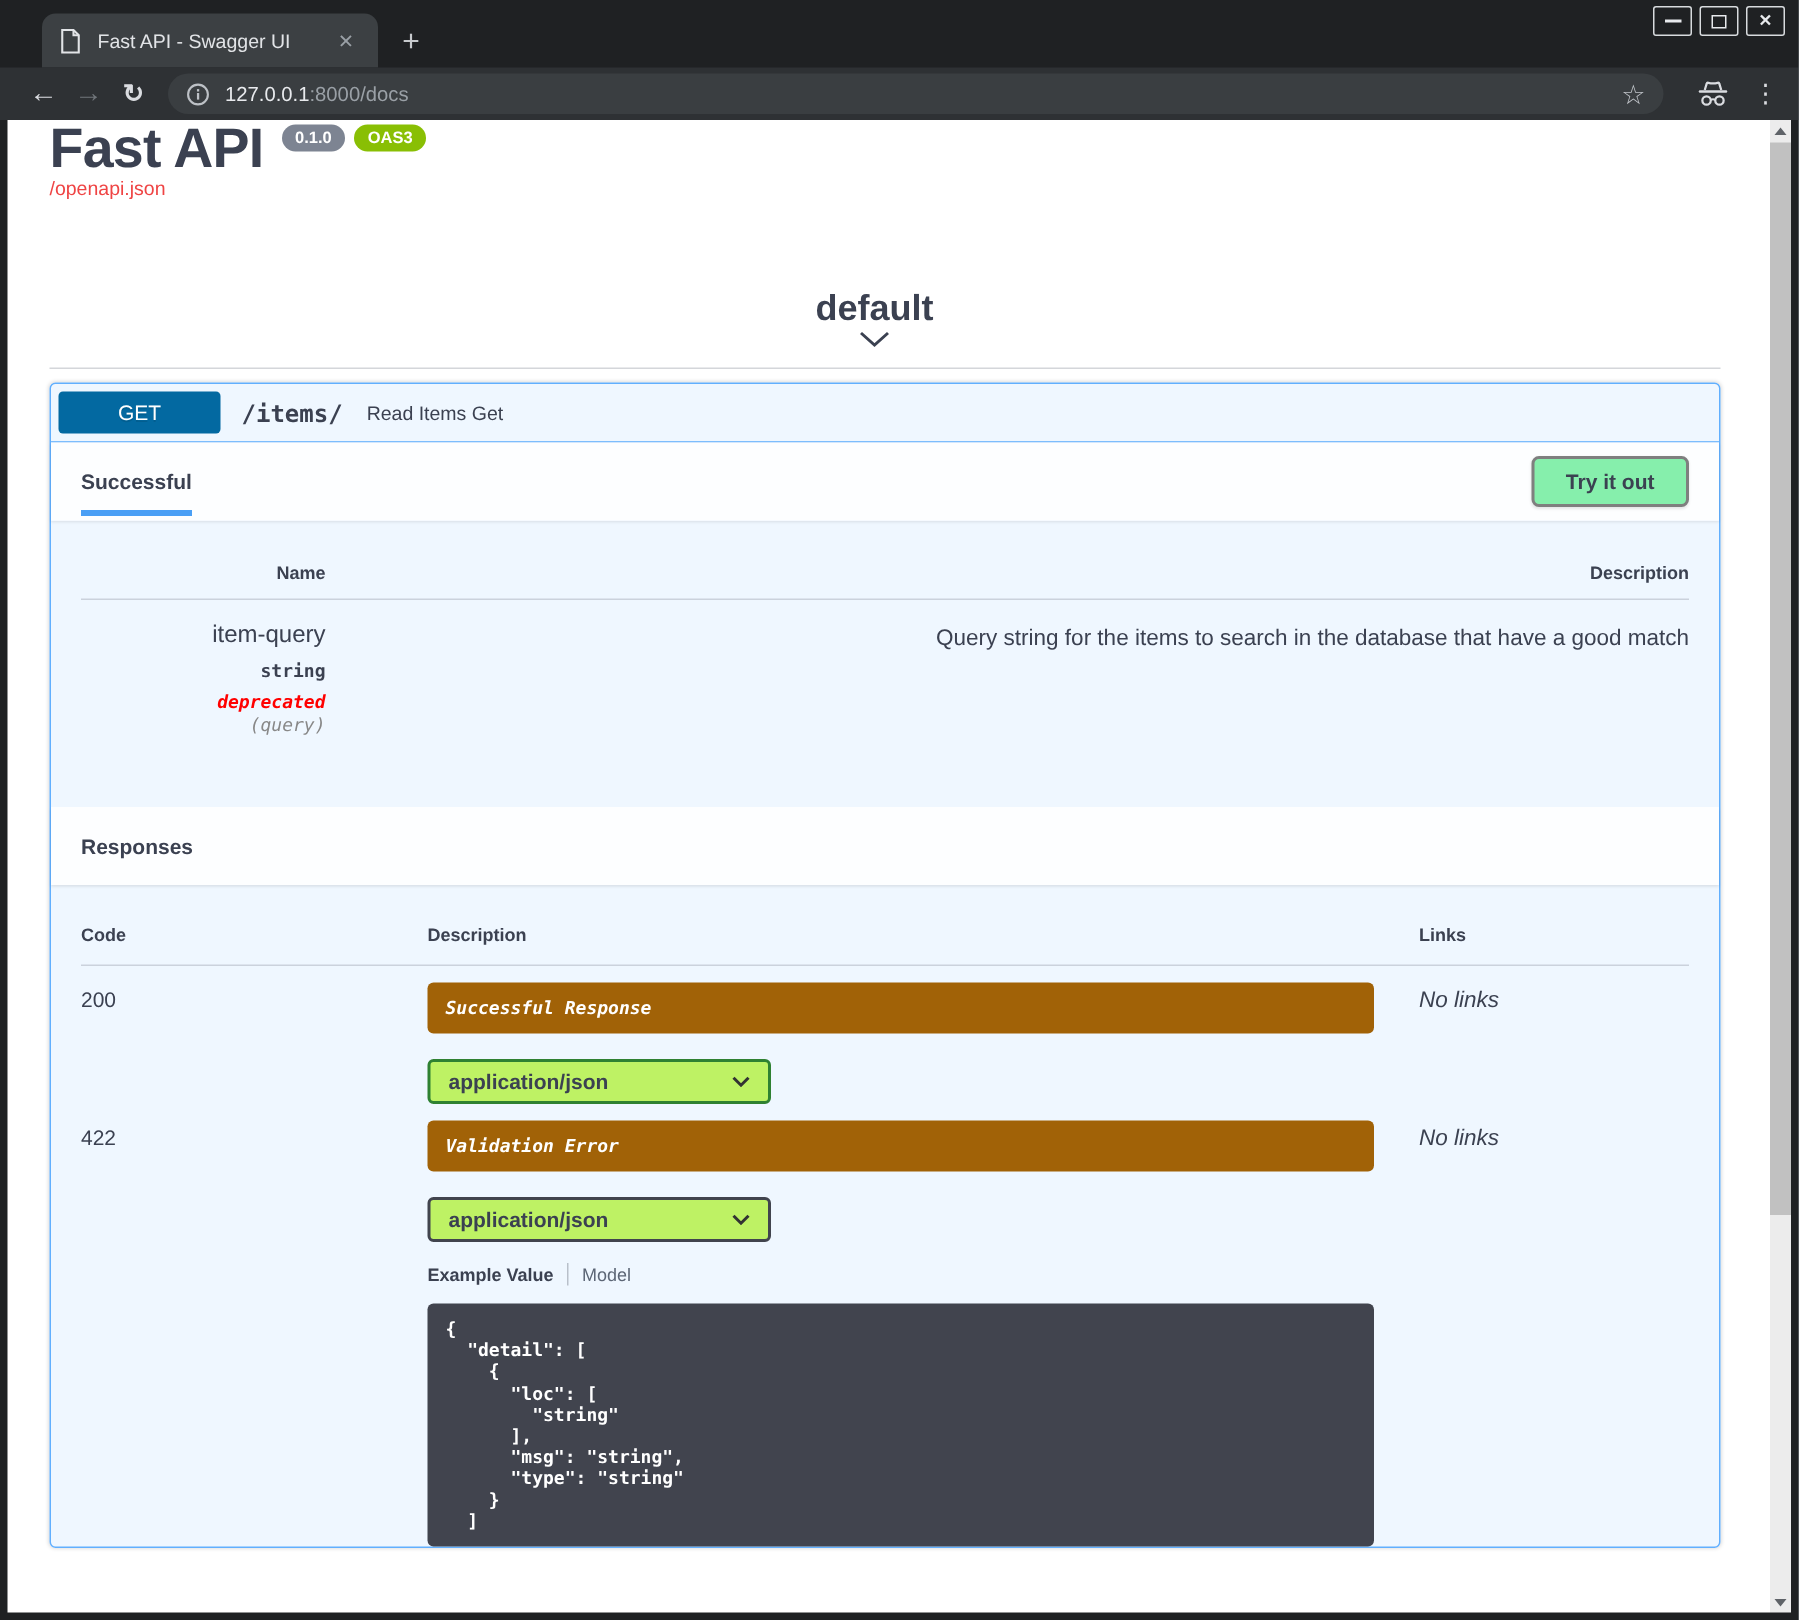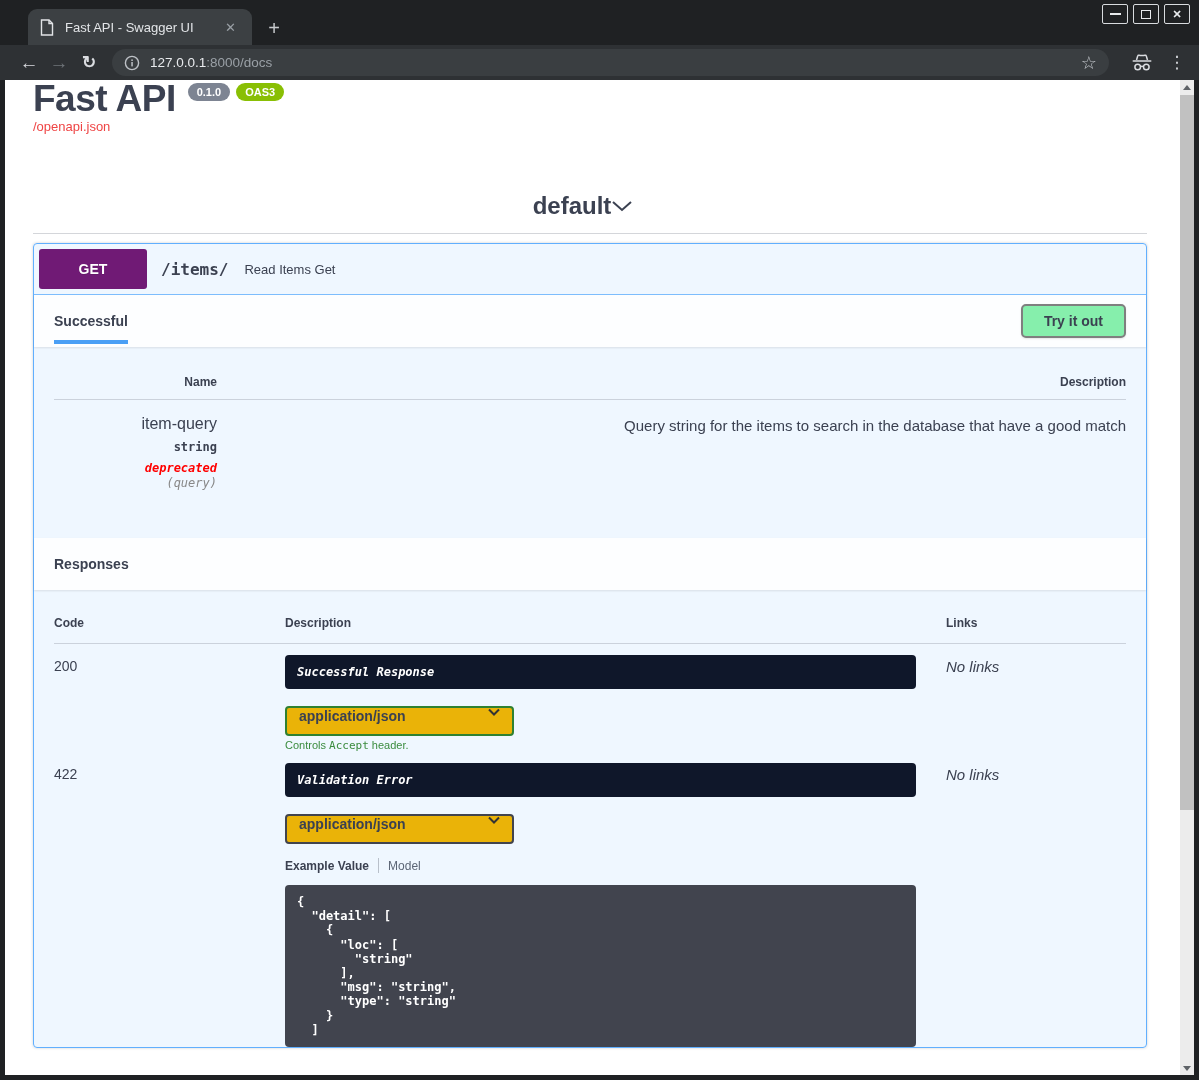--- a/index.html
+++ b/index.html
@@ -60,28 +60,28 @@
   .title-row { display:flex; align-items:flex-start; }
   .api-title { font-size:37px; font-weight:700; color:#3b4151; line-height:1; letter-spacing:-0.5px; }
   .badges { display:flex; gap:6px; margin:3px 0 0 12px; }
   .badge { color:#fff; font-size:11px; font-weight:700; border-radius:57px; padding:2.5px 9px; line-height:1.2; }
   .badge.version { background:#7d8492; }
   .badge.oas { background:#89bf04; }
   .spec-link { display:inline-block; margin-top:1px; font-size:13px; color:#ef4444; text-decoration:none; }
 
   .tag-section { margin-top:57px; }
   .tag-header { display:flex; align-items:center; justify-content:center;
-                padding:0 22px 13px 8px; border-bottom:1px solid #d4d6da; cursor:pointer; }
+                padding:0 22px 13px 8px; border-bottom:1px solid #d4d6da; cursor:pointer;flex-direction:column; }
   .tag-name { font-size:24px; font-weight:600; color:#3b4151; }
 
   .opblock { margin-top:9px; border:1px solid #61affe; border-radius:4px;
              background:rgba(97,175,254,.1); box-shadow:0 0 3px rgba(0,0,0,.19); }
   .op-summary { display:flex; align-items:center; padding:5px; border-bottom:1px solid rgba(97,175,254,.8); cursor:pointer; }
-  .method-btn { background:#701a75; color:#fff; font-size:14px; font-weight:700; border:none;
-                border-radius:3px; width:108px; height:40px; display:flex; align-items:center;
+  .method-btn { background:#0369a1; color:#fff; font-size:14px; font-weight:400; border:none;
+                border-radius:3px; width:108px; height:28px; display:flex; align-items:center;
                 justify-content:center; text-shadow:0 1px 0 rgba(0,0,0,.1); }
   .op-path { font-family:"DejaVu Sans Mono",monospace; font-size:16px; font-weight:600;
              color:#3b4151; margin-left:14px; }
   .op-desc { font-size:13px; color:#3b4151; margin-left:16px; }
 
   .section-header { background:rgba(255,255,255,.85); box-shadow:0 1px 2px rgba(0,0,0,.1);
                     display:flex; align-items:center; justify-content:space-between;
                     height:52px; padding:0 20px; position:relative; }
   .tab-item { position:relative; height:52px; display:flex; align-items:center;
               font-size:14px; font-weight:700; color:#3b4151; }
@@ -102,27 +102,27 @@
                       font-style:italic; color:#f00; margin-top:7px; }
   .param-in { font-family:"DejaVu Sans Mono",monospace; font-size:12px; font-style:italic;
               color:#888; margin-top:1px; }
   .param-desc { font-size:15px; color:#3b4151; padding-top:2px; }
 
   .responses-wrap { padding:26px 20px 0; }
   .grid-3 { display:grid; grid-template-columns:231px 661px 1fr; }
   .resp-thead { padding-bottom:13px; border-bottom:1px solid rgba(59,65,81,.2); }
   .resp-row { padding-top:11px; }
   .resp-code { font-size:14px; color:#3b4151; padding-top:3px; }
-  .resp-desc-box { width:631px; background:#0f172a; border-radius:4px; padding:10px 12px;
+  .resp-desc-box { width:631px; background:#a16207; border-radius:4px; padding:10px 12px;
                    color:#fff; font-family:"DejaVu Sans Mono",monospace; font-size:12px;
                    font-weight:700; font-style:italic; }
   .no-links { font-size:15px; font-style:italic; color:#3b4151; padding-top:3px; }
 
-  .media-select { margin-top:17px; width:229px; height:30px; background:#eab308;
-                  border:2px solid #41444e; border-radius:4px; display:flex; align-items:flex-start;
+  .media-select { margin-top:17px; width:229px; height:30px; background:#bef264;
+                  border:2px solid #41444e; border-radius:4px; display:flex; align-items:center;
                   justify-content:space-between; padding:0 12px; font-size:14px; font-weight:700;
                   color:#3b4151; cursor:pointer; }
   .media-select.green { border-color:#2f8132; }
   .accept-note { margin-top:3px; font-size:11px; color:#3b8c3f; }
   .accept-note code { font-family:"DejaVu Sans Mono",monospace; font-size:11px; color:#3b8c3f; }
 
   .example-tabs { display:flex; align-items:center; margin-top:14px; font-size:12px; }
   .extab-active { font-weight:700; color:#3b4151; }
   .extab-sep { width:1px; height:15px; background:rgba(59,65,81,.3); margin:0 9px; }
   .extab-model { color:#5c6676; }
@@ -258,21 +258,20 @@
             <div class="grid-3 resp-row" data-name="response-row-200">
               <div class="resp-code" data-name="response-code">200</div>
               <div data-name="response-200-description-cell">
                 <div class="resp-desc-box" data-name="response-description-panel">Successful Response</div>
                 <div class="media-select green" data-name="media-type-select-200">
                   <span data-name="media-type-value">application/json</span>
                   <svg width="12" height="8" viewBox="0 0 12 8" data-name="select-chevron-icon">
                     <polyline points="1,1.5 6,6.5 11,1.5" fill="none" stroke="#333" stroke-width="2"></polyline>
                   </svg>
                 </div>
-                <div class="accept-note" data-name="accept-header-note"><span data-name="accept-note-prefix">Controls </span><code data-name="accept-note-code">Accept</code><span data-name="accept-note-suffix"> header.</span></div>
               </div>
               <div class="no-links" data-name="response-links">No links</div>
             </div>
 
             <div class="grid-3 resp-row" data-name="response-row-422">
               <div class="resp-code" data-name="response-code">422</div>
               <div data-name="response-422-description-cell">
                 <div class="resp-desc-box" data-name="response-description-panel">Validation Error</div>
                 <div class="media-select" data-name="media-type-select-422">
                   <span data-name="media-type-value">application/json</span>

